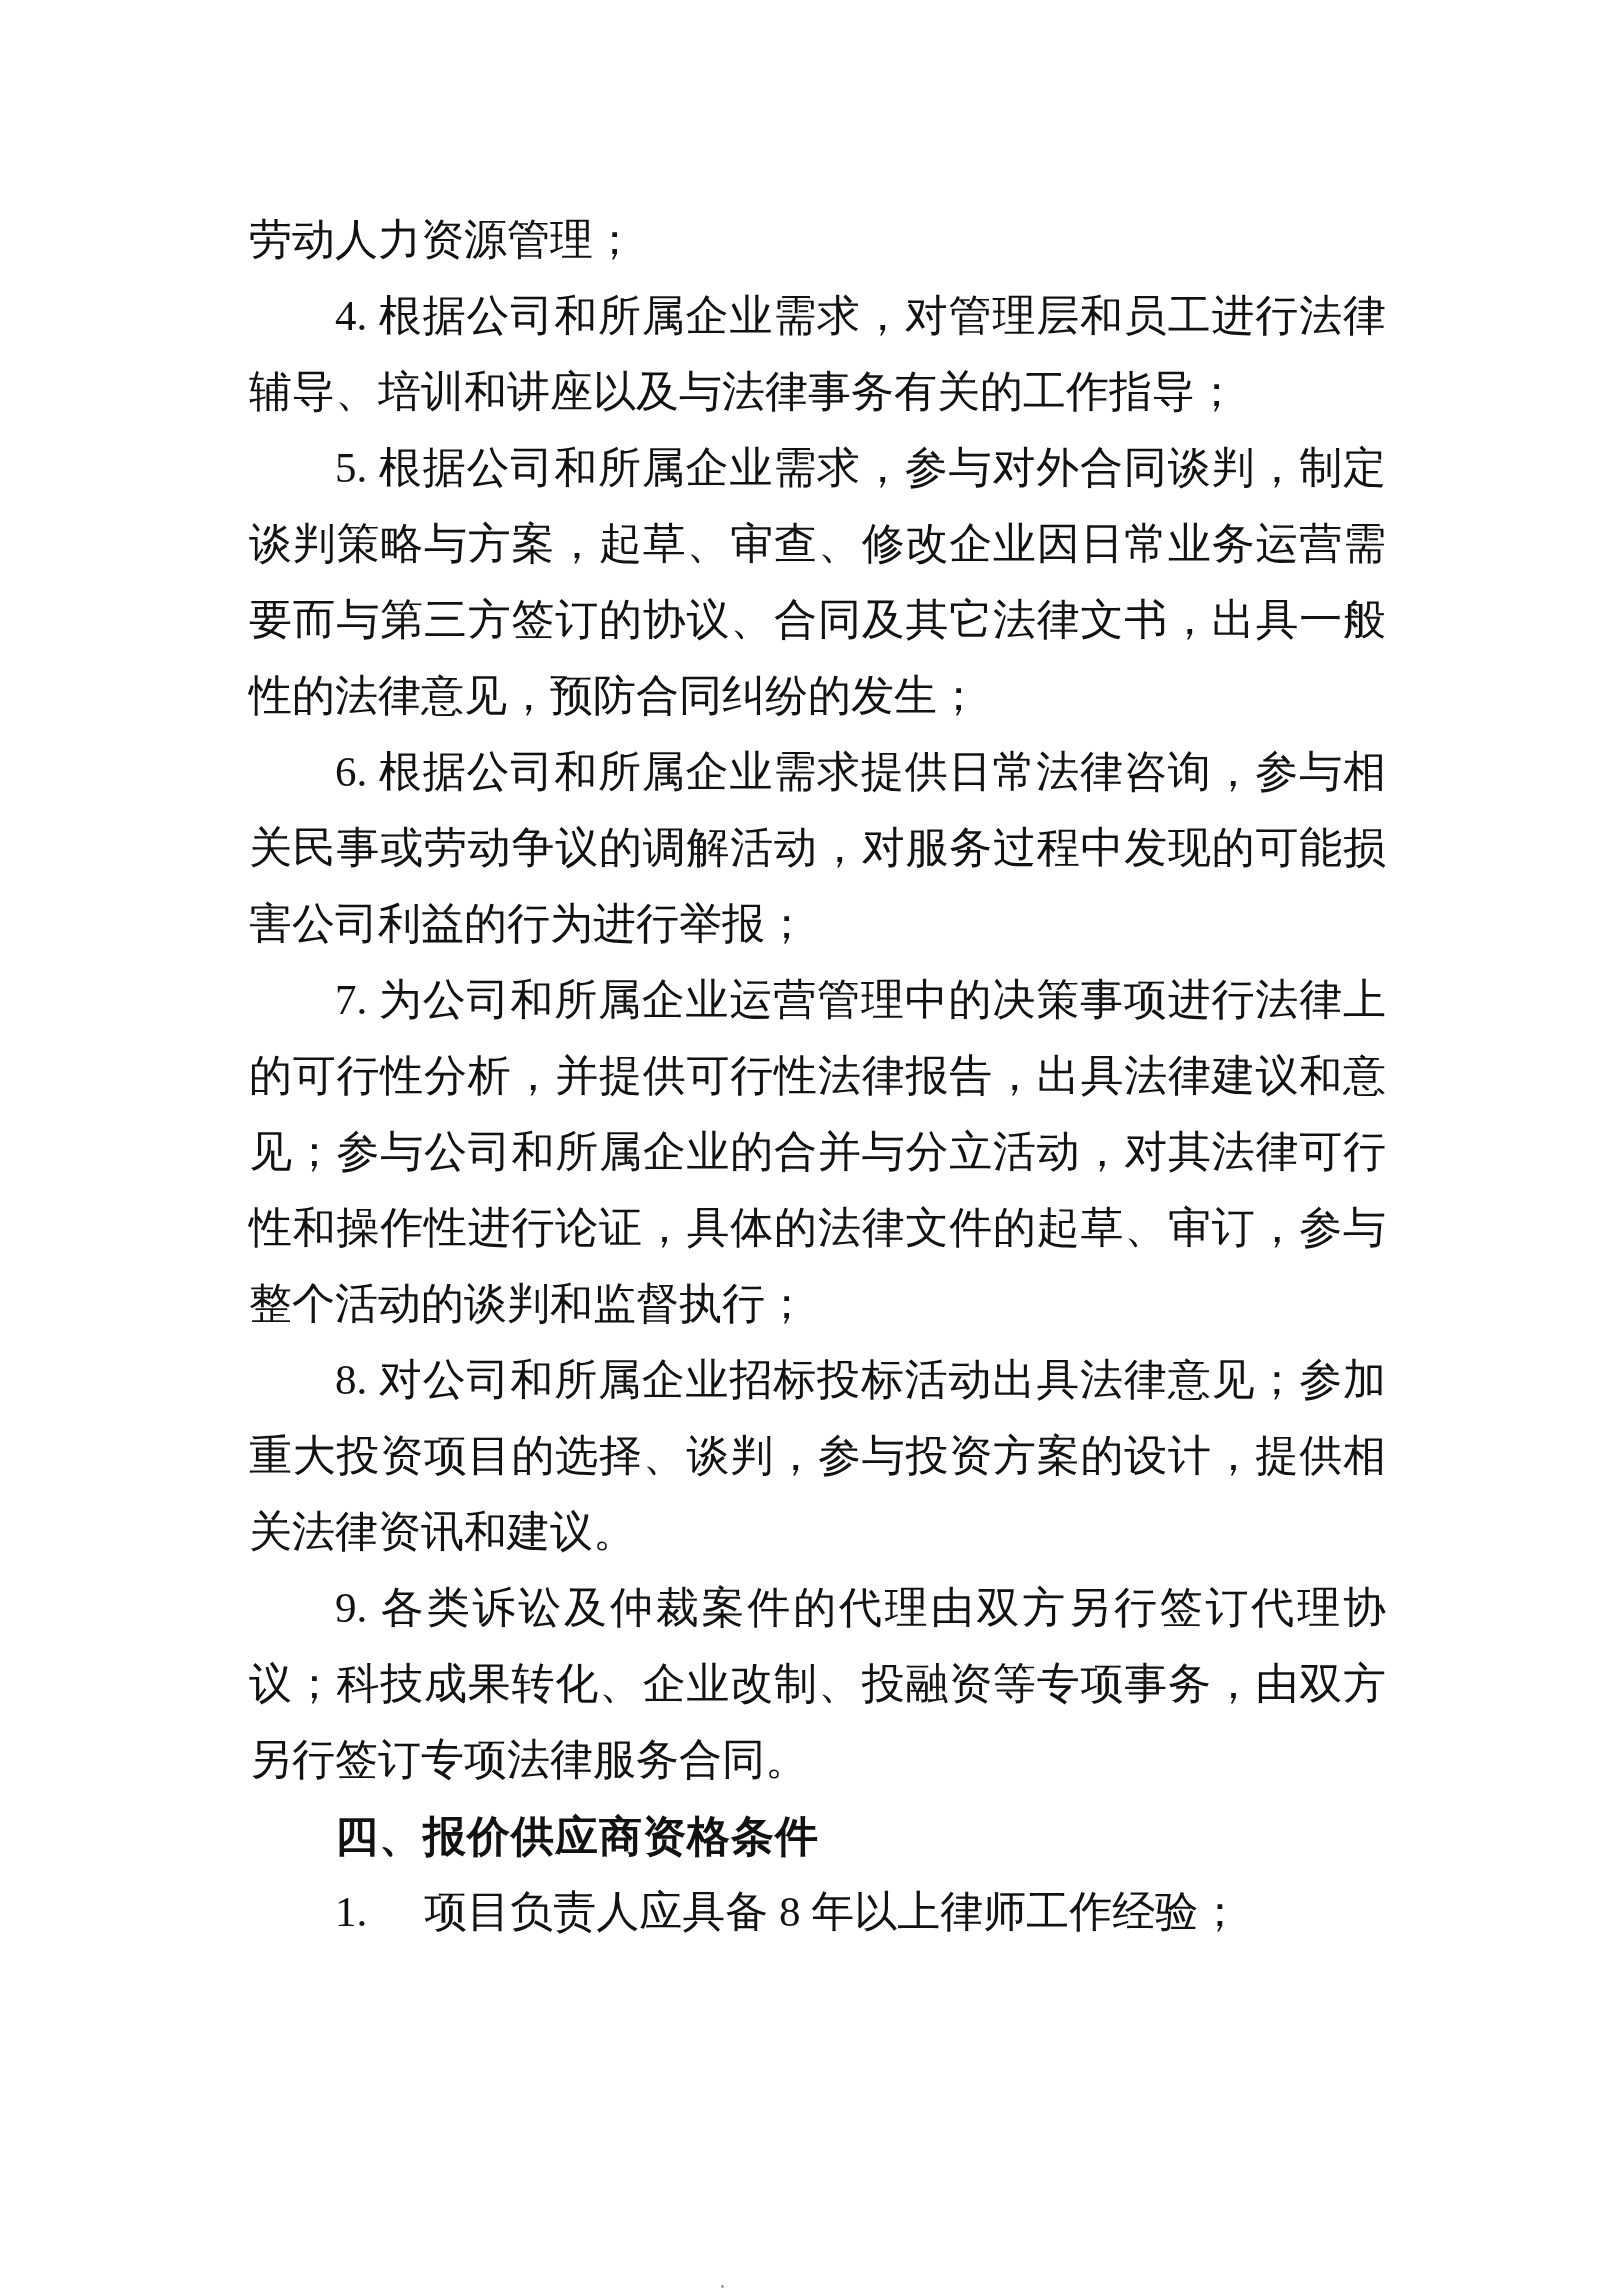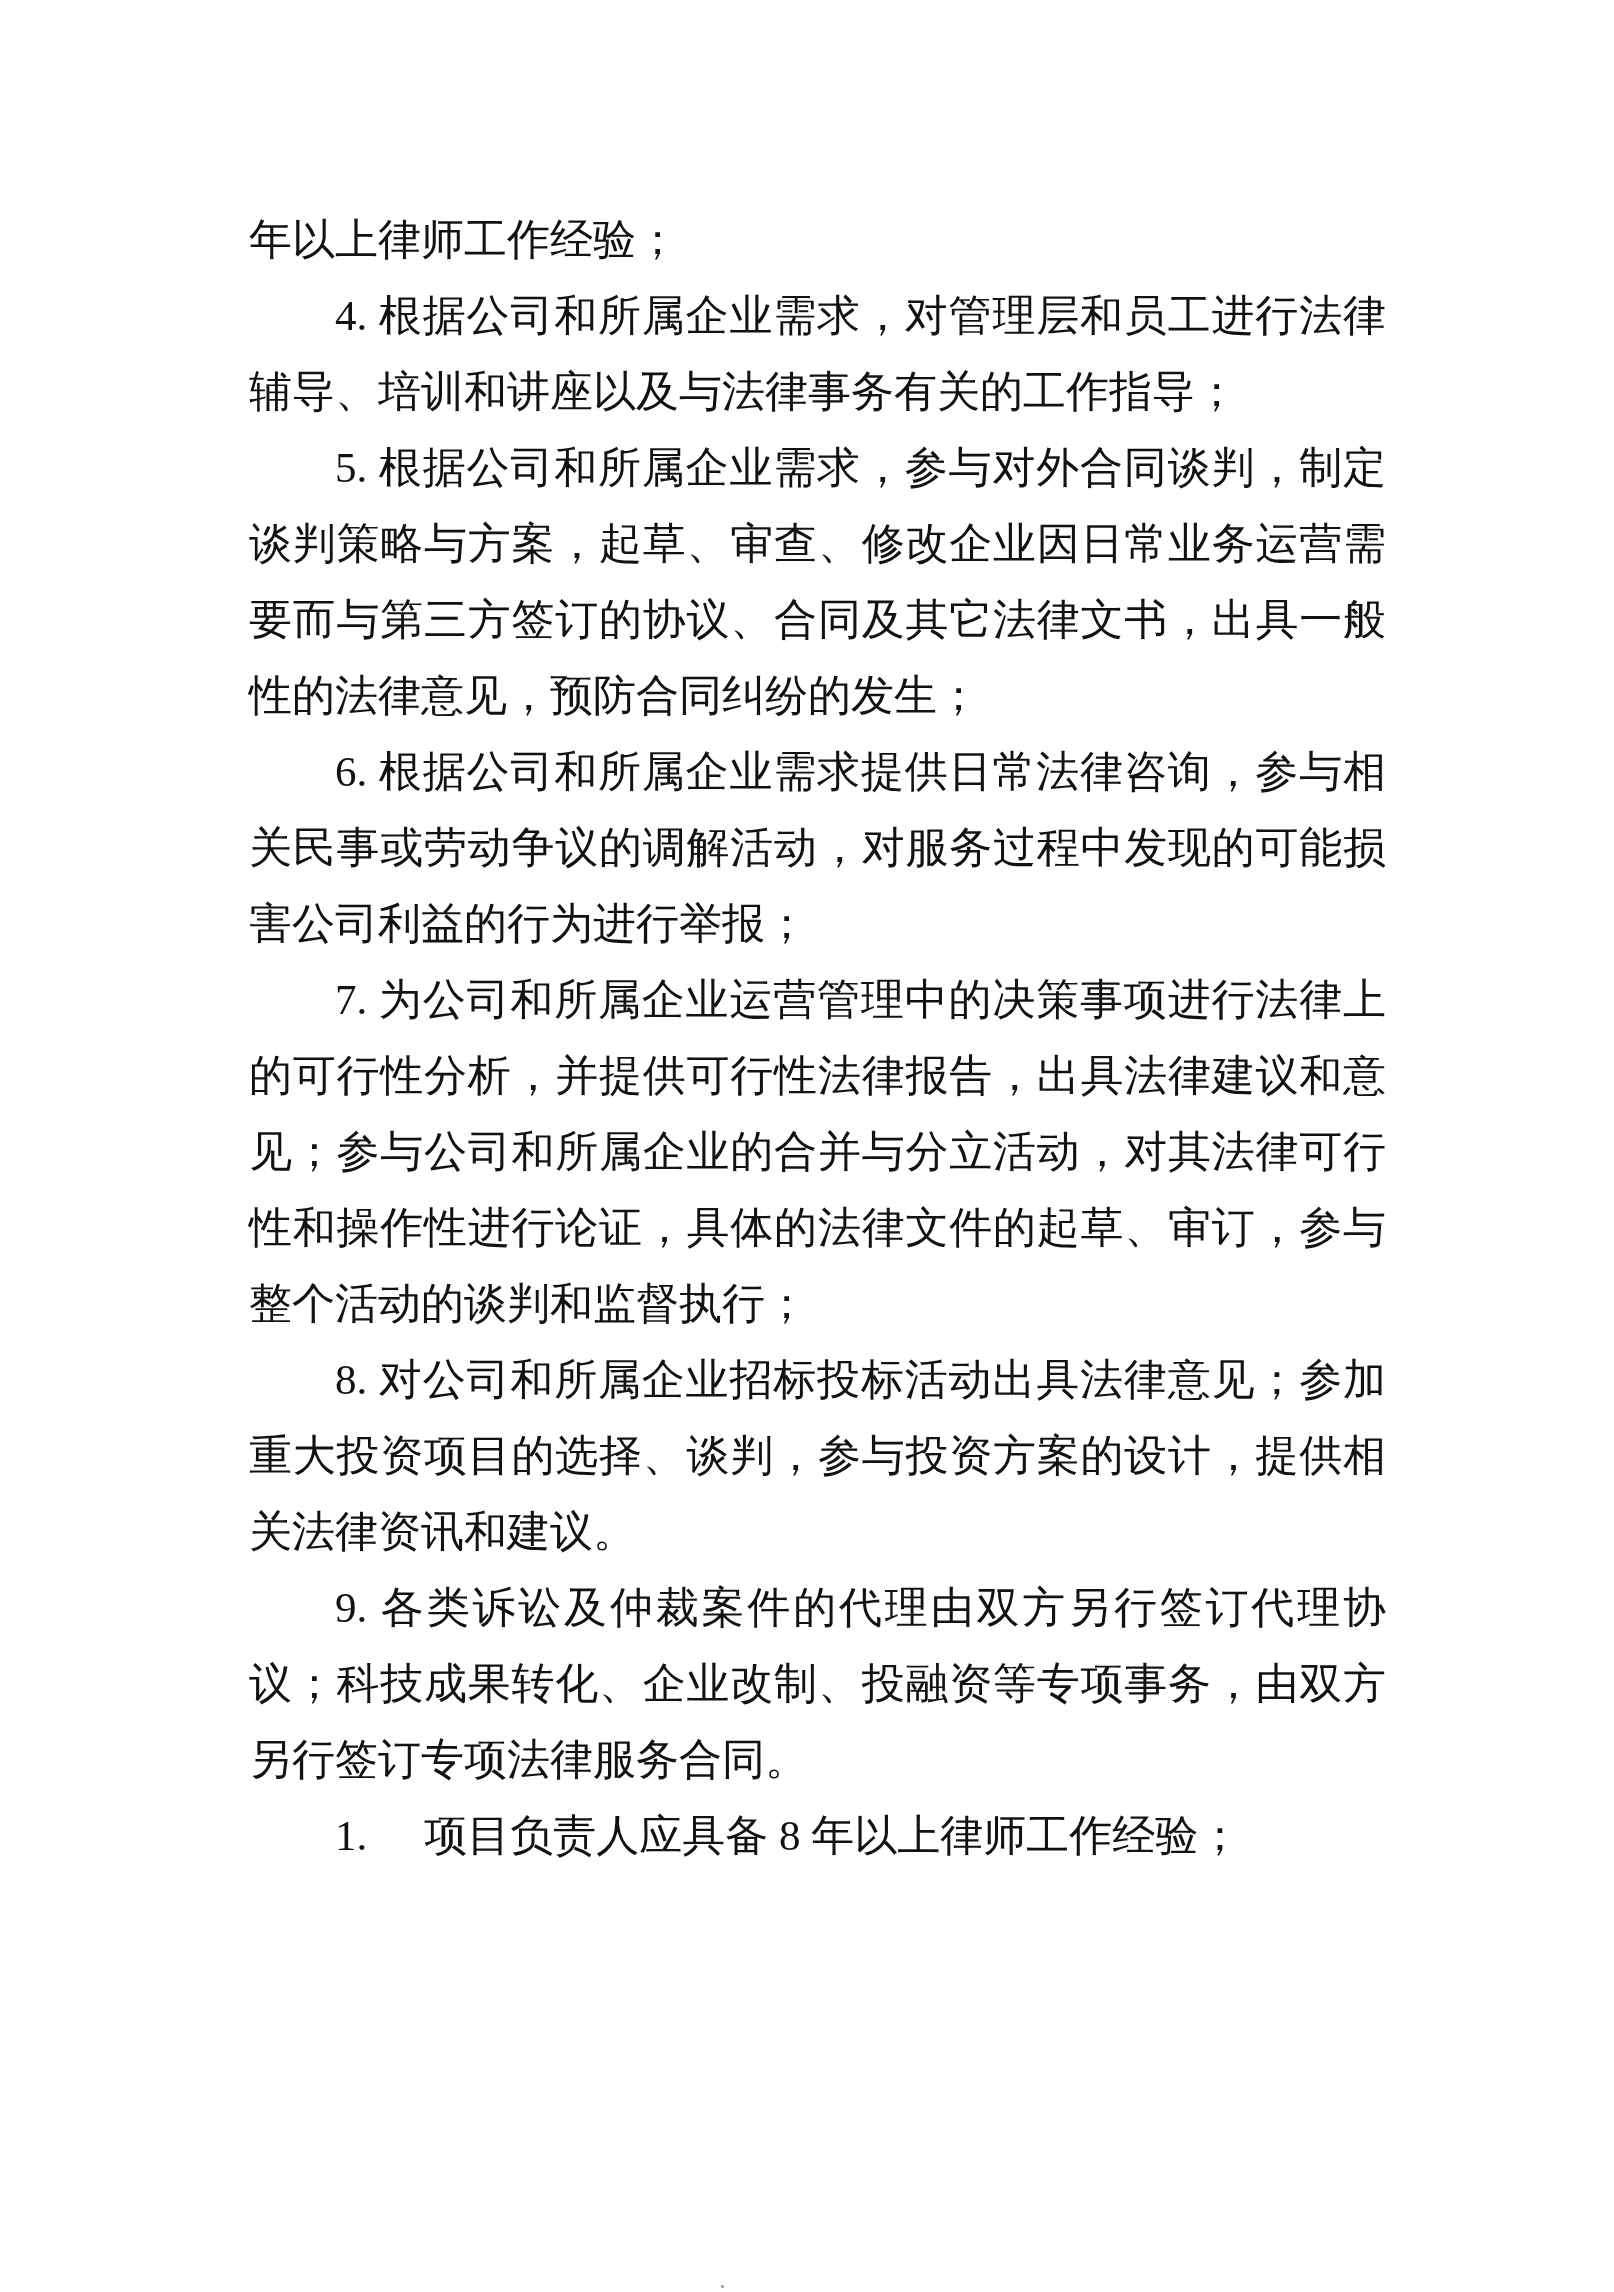--- a/index.html
+++ b/index.html
@@ -53,34 +53,35 @@
     background: #9a9a9a;
     border-radius: 50%;
   }
 </style>
 </head>
 <body>
 
 <div class="page">
   <div class="text-block">
 
-    <p class="continuation">年以上律师工作经验；</p>
+    <p class="continuation">劳动人力资源管理；</p>
 
     <p>4. 根据公司和所属企业需求，对管理层和员工进行法律辅导、培训和讲座以及与法律事务有关的工作指导；</p>
 
     <p>5. 根据公司和所属企业需求，参与对外合同谈判，制定谈判策略与方案，起草、审查、修改企业因日常业务运营需要而与第三方签订的协议、合同及其它法律文书，出具一般性的法律意见，预防合同纠纷的发生；</p>
 
     <p>6. 根据公司和所属企业需求提供日常法律咨询，参与相关民事或劳动争议的调解活动，对服务过程中发现的可能损害公司利益的行为进行举报；</p>
 
     <p>7. 为公司和所属企业运营管理中的决策事项进行法律上的可行性分析，并提供可行性法律报告，出具法律建议和意见；参与公司和所属企业的合并与分立活动，对其法律可行性和操作性进行论证，具体的法律文件的起草、审订，参与整个活动的谈判和监督执行；</p>
 
     <p>8. 对公司和所属企业招标投标活动出具法律意见；参加重大投资项目的选择、谈判，参与投资方案的设计，提供相关法律资讯和建议。</p>
 
     <p>9. 各类诉讼及仲裁案件的代理由双方另行签订代理协议；科技成果转化、企业改制、投融资等专项事务，由双方另行签订专项法律服务合同。</p>
 
+    <p class="heading">四、报价供应商资格条件</p>
 
 
     <p><span>1.</span><span class="tab-space"></span><span>项目负责人应具备 8 年以上律师工作经验；</span></p>
 
   </div>
 
   <div class="scan-speck"></div>
 </div>
 
 

